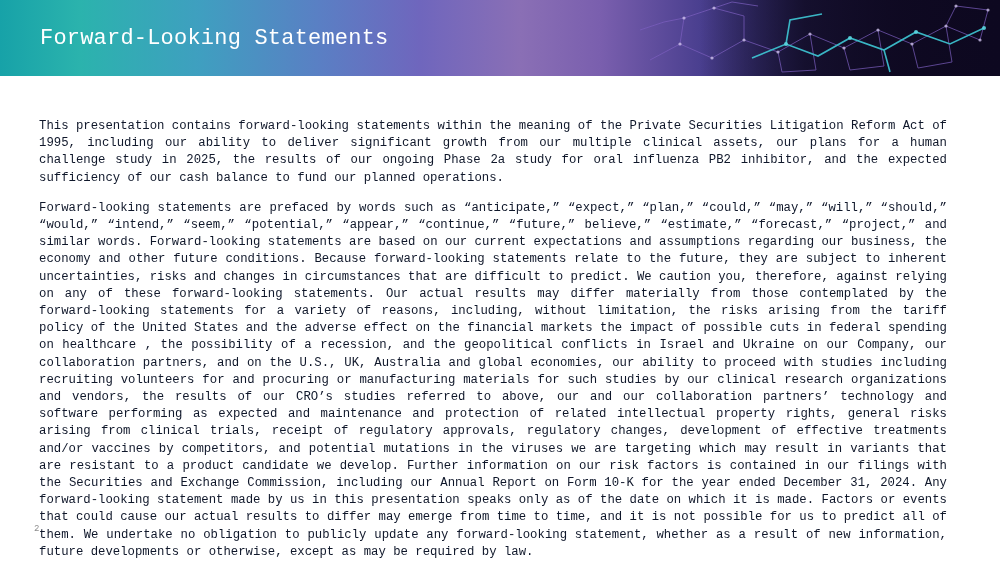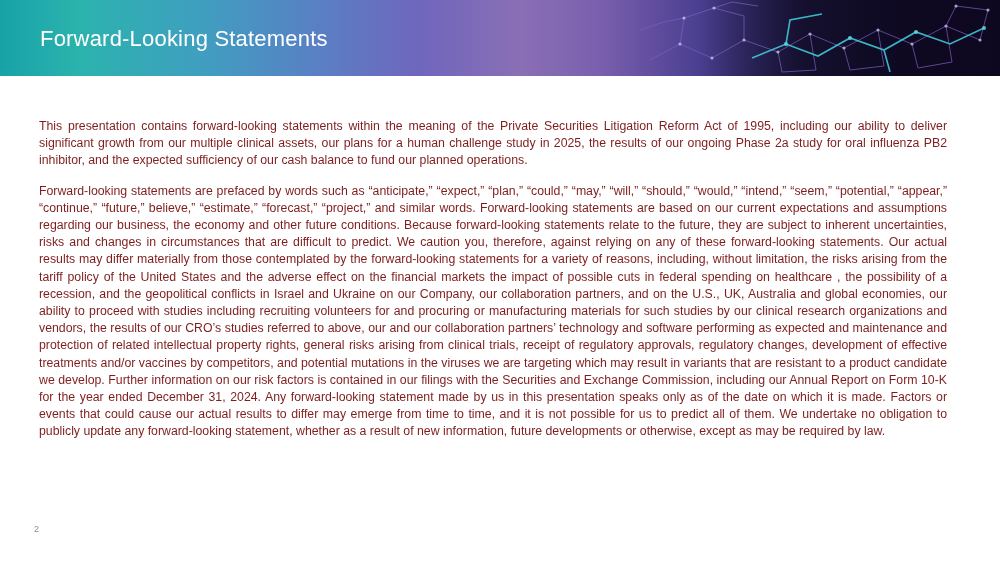--- a/index.html
+++ b/index.html
@@ -12,20 +12,21 @@
     height: 561px;
     background: #ffffff;
     font-family: "Liberation Sans", sans-serif;
     overflow: hidden;
   }
   .slide {
     position: relative;
     width: 1000px;
     height: 561px;
     background: #ffffff;
+    font-family: Liberation Mono, monospace;
   }
   
   .header {
     position: relative;
     width: 1000px;
     height: 76px;
     overflow: hidden;
     background: linear-gradient(90deg,
         #17a2a8 0%,
         #2bb3ad 8%,
@@ -67,21 +68,21 @@
     white-space: nowrap;
   }
   
   .body-area {
     position: absolute;
     left: 39px;
     top: 118px;
     width: 923px;
   }
   .para {
-    color: #7f1d1d;
+    color: #0f172a;
     font-size: 12.3px;
     line-height: 17.2px;
     text-align: justify;
     text-justify: inter-word;
     margin: 0 15px 13px 0;
   }
   .para:last-child { margin-bottom: 0; }
   .page-number {
     position: absolute;
     left: 34px;

